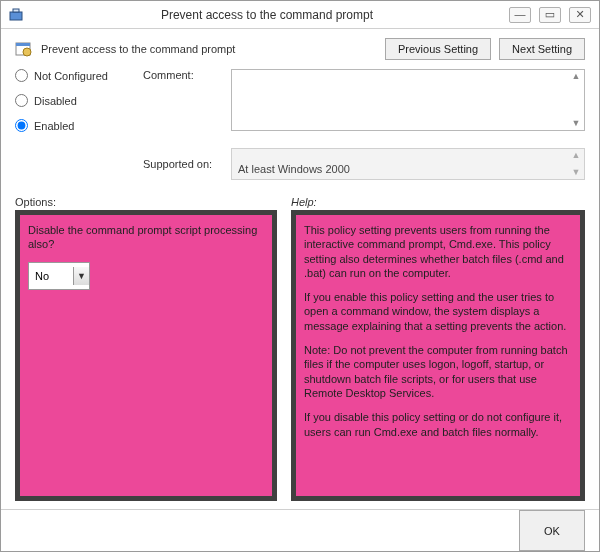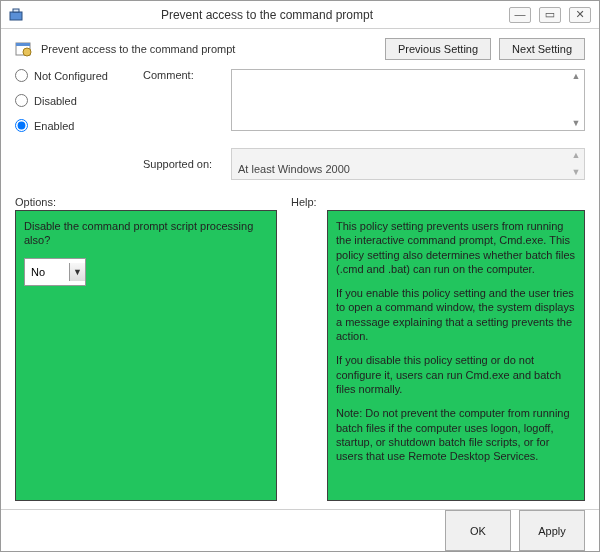--- a/index.html
+++ b/index.html
@@ -21,25 +21,25 @@
   .radio-item input { margin:0; }
   .label-right { color: #333; text-align: left; }
   .comment-box { position:relative; background:#fff; border:1px solid #b8b8b8; height: 62px; }
   .comment-box textarea { width: calc(100% - 16px); height:100%; border:none; resize:none; outline:none; padding:4px; font-family:inherit; }
   .scroll-arrows { position:absolute; right:2px; top:0; bottom:0; width:12px; display:flex; flex-direction:column; justify-content:space-between; padding:2px 0;}
   .scroll-arrows span { font-size:9px; color:#888; text-align:center; line-height:1;}
   .supported-box { position:relative; background:#f3f3f3; border:1px solid #d0d0d0; height: 32px; padding:4px 32px 4px 6px; color:#444; display:flex; align-items:flex-end;}
   .supported-box .scroll-arrows span { color:#aaa; }
   .labels-row { display: flex; padding: 6px 14px 2px 14px; gap: 14px; align-items: center; }
   .labels-row .l-opt { width: 262px; color:#333; }
-  .labels-row .l-help { flex:1; color:#333; }
+  .labels-row .l-help { flex:1; color:#333;font-style:italic; }
   .panels-row { display:flex; padding: 0 14px; gap: 14px; flex: 1; min-height:0; }
-  .panel { border:1px solid #404040; background:#22c55e; overflow:hidden; }
+  .panel { border:5px solid #404040; background:#ec4899; overflow:hidden; }
   .panel.options { width: 262px; padding: 8px; }
-  .panel.help { flex:1; padding: 8px; position:relative;margin-left:36px; }
+  .panel.help { flex:1; padding: 8px; position:relative; }
   .panel.help .help-text { height:100%; overflow:auto; color:#222; }
   .panel.help p { margin: 0 0 10px 0; line-height: 1.3; }
   .opt-question { color:#222; margin-bottom: 10px; line-height:1.3;}
   .dropdown { display:inline-flex; align-items:center; border:1px solid #999; background:#fff; height:28px; }
   .dropdown .dd-val { padding: 0 24px 0 6px; }
   .dropdown .dd-btn { width:16px; height:18px; border-left:1px solid #999; background:linear-gradient(#f8f8f8,#ddd); display:flex; align-items:center; justify-content:center; font-size:9px; color:#333;}
   .footer { height: 42px; border-top: 1px solid #d0d0d0; display:flex; justify-content:flex-end; gap:8px; padding: 0 14px; margin-top: 8px;}
   .footer .btn { min-width: 66px; }
 </style>
 </head>
@@ -123,24 +123,23 @@
       <div class="opt-question">Disable the command prompt script processing also?</div>
       <div class="dropdown">
         <span class="dd-val">No</span>
         <span class="dd-btn">▼</span>
       </div>
     </div>
     <div class="panel help">
       <div class="help-text">
         <p>This policy setting prevents users from running the interactive command prompt, Cmd.exe.  This policy setting also determines whether batch files (.cmd and .bat) can run on the computer.</p>
         <p>If you enable this policy setting and the user tries to open a command window, the system displays a message explaining that a setting prevents the action.</p>
+        <p>Note: Do not prevent the computer from running batch files if the computer uses logon, logoff, startup, or shutdown batch file scripts, or for users that use Remote Desktop Services.</p>
         <p>If you disable this policy setting or do not configure it, users can run Cmd.exe and batch files normally.</p>
-        <p>Note: Do not prevent the computer from running batch files if the computer uses logon, logoff, startup, or shutdown batch file scripts, or for users that use Remote Desktop Services.</p>
       </div>
     </div>
   </div>
 
   <div class="footer">
     <button class="btn">OK</button>
-    <button class="btn">Apply</button>
   </div>
 
 </div>
 
 </body></html>

